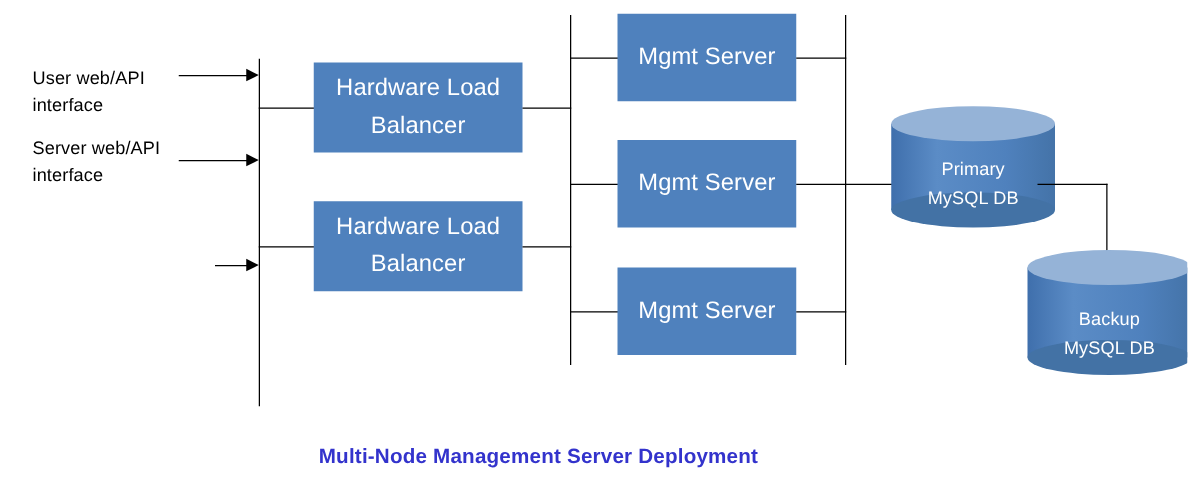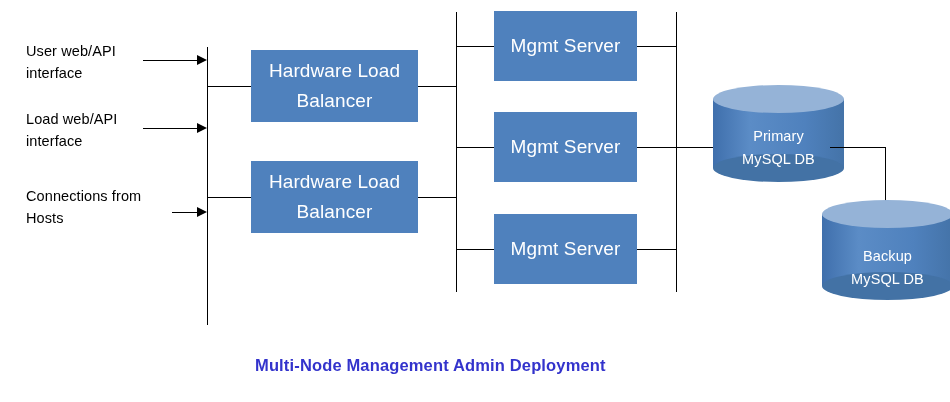--- a/index.html
+++ b/index.html
@@ -115,28 +115,26 @@
     color: #3333CC;
     white-space: nowrap;
     letter-spacing: 0.15px;
   }
 </style>
 </head>
 <body>
 
 <div id="diagram-canvas">
 
-  <div class="edge-label" style="left:26px; top:40px; width:150px;">User web/API
+  <div class="edge-label" style="left:26px; top:52px; width:150px;">User web/API
 interface</div>
 
-  <div class="edge-label" style="left:26px; top:108px; width:150px;">Load web/API
+  <div class="edge-label" style="left:26px; top:108px; width:150px;">Server web/API
 interface</div>
 
-  <div class="edge-label" style="left:26px; top:185px; width:155px;">Connections from
-Hosts</div>
 
   <div class="line-h" style="left:143px; top:60px; width:56px;"></div>
   <div class="arrow-head" style="left:197px; top:55px;"></div>
 
   <div class="line-h" style="left:143px; top:128px; width:56px;"></div>
   <div class="arrow-head" style="left:197px; top:123px;"></div>
 
   <div class="line-h" style="left:172px; top:212px; width:27px;"></div>
   <div class="arrow-head" style="left:197px; top:207px;"></div>
 
@@ -188,15 +186,15 @@
   <div class="line-v" style="left:885px; top:147px; height:74px;"></div>
 
   <div class="cylinder" style="left:822px; top:200px; width:131px; height:100px;">
     <div class="cyl-body" style="top:14px; height:72px;"></div>
     <div class="cyl-bottom" style="top:72px; height:28px;"></div>
     <div class="cyl-top" style="height:28px;"></div>
     <div class="cyl-label" style="top:45px;">Backup
 MySQL DB</div>
   </div>
 
-  <div class="caption" style="left:255px; top:356px;">Multi-Node Management Admin Deployment</div>
+  <div class="caption" style="left:255px; top:356px;">Multi-Node Management Server Deployment</div>
 
 </div>
 
 </body></html>

